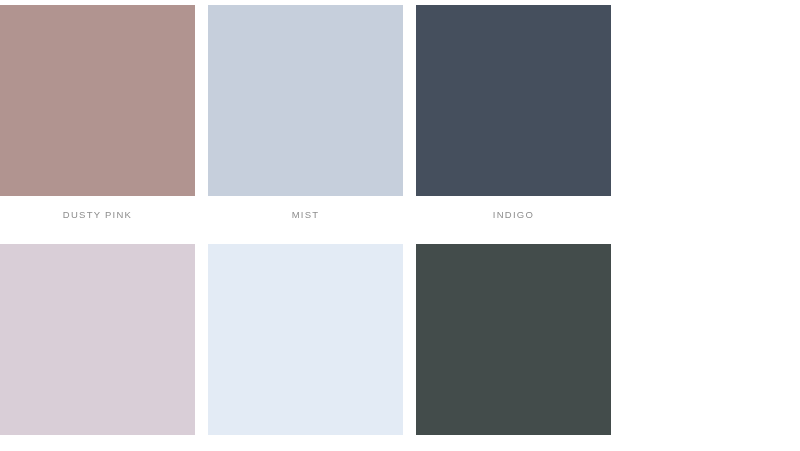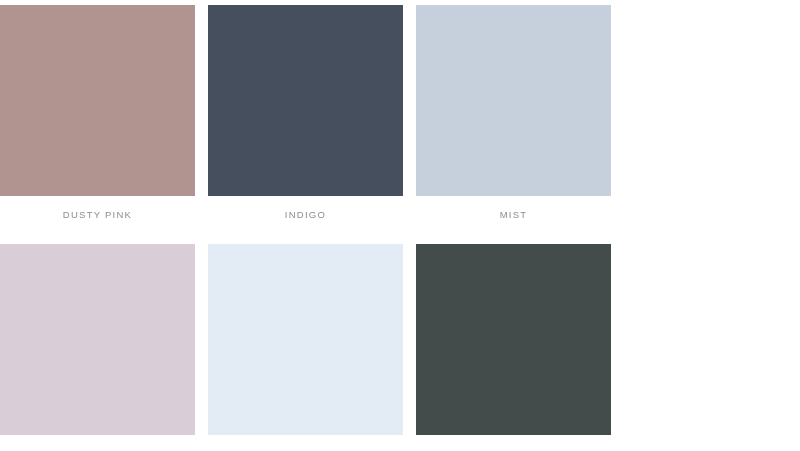--- a/index.html
+++ b/index.html
@@ -58,27 +58,27 @@
 
 <div class="palette" style="background: rgb(255, 255, 255);">
   <div class="swatch-grid">
 
     <div class="swatch-cell">
       <div class="swatch-chip" style="background-color: rgb(177, 148, 144);"></div>
       <div class="swatch-label" style="color: rgb(141, 141, 141);">DUSTY PINK</div>
     </div>
 
     <div class="swatch-cell">
-      <div class="swatch-chip" style="background-color: rgb(69, 79, 93);"></div>
-      <div class="swatch-label" style="color: rgb(141, 141, 141);">INDIGO</div>
+      <div class="swatch-chip" style="background-color: rgb(198, 207, 220);"></div>
+      <div class="swatch-label" style="color: rgb(141, 141, 141);">MIST</div>
     </div>
 
     <div class="swatch-cell">
-      <div class="swatch-chip" style="background-color: rgb(198, 207, 220);"></div>
-      <div class="swatch-label" style="color: rgb(141, 141, 141);">MIST</div>
+      <div class="swatch-chip" style="background-color: rgb(69, 79, 93);"></div>
+      <div class="swatch-label" style="color: rgb(141, 141, 141);">INDIGO</div>
     </div>
 
     <div class="swatch-cell">
       <div class="swatch-chip" style="background-color: rgb(217, 206, 215);"></div>
       <div class="swatch-label" style="color: rgb(141, 141, 141);">TAUPE</div>
     </div>
 
     <div class="swatch-cell">
       <div class="swatch-chip" style="background-color: rgb(227, 235, 245);"></div>
       <div class="swatch-label" style="color: rgb(141, 141, 141);">WHITE GREY</div>

